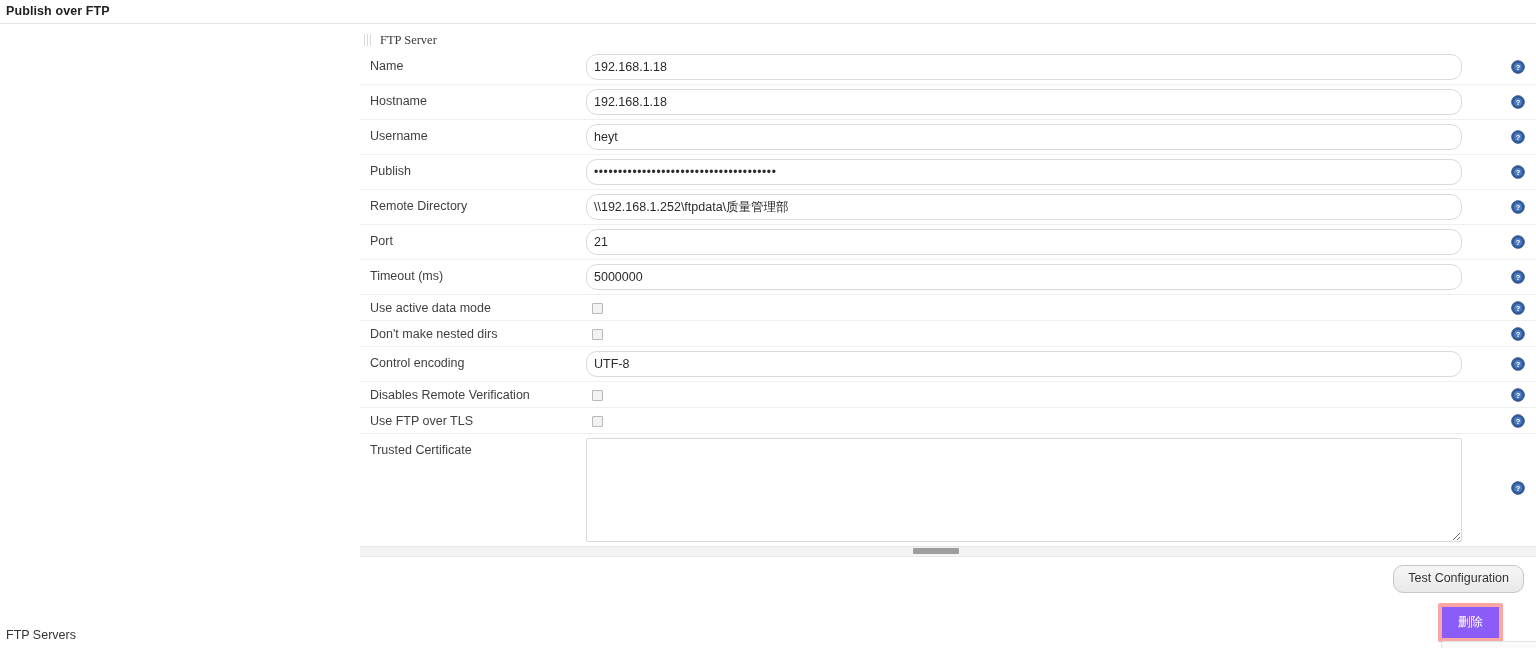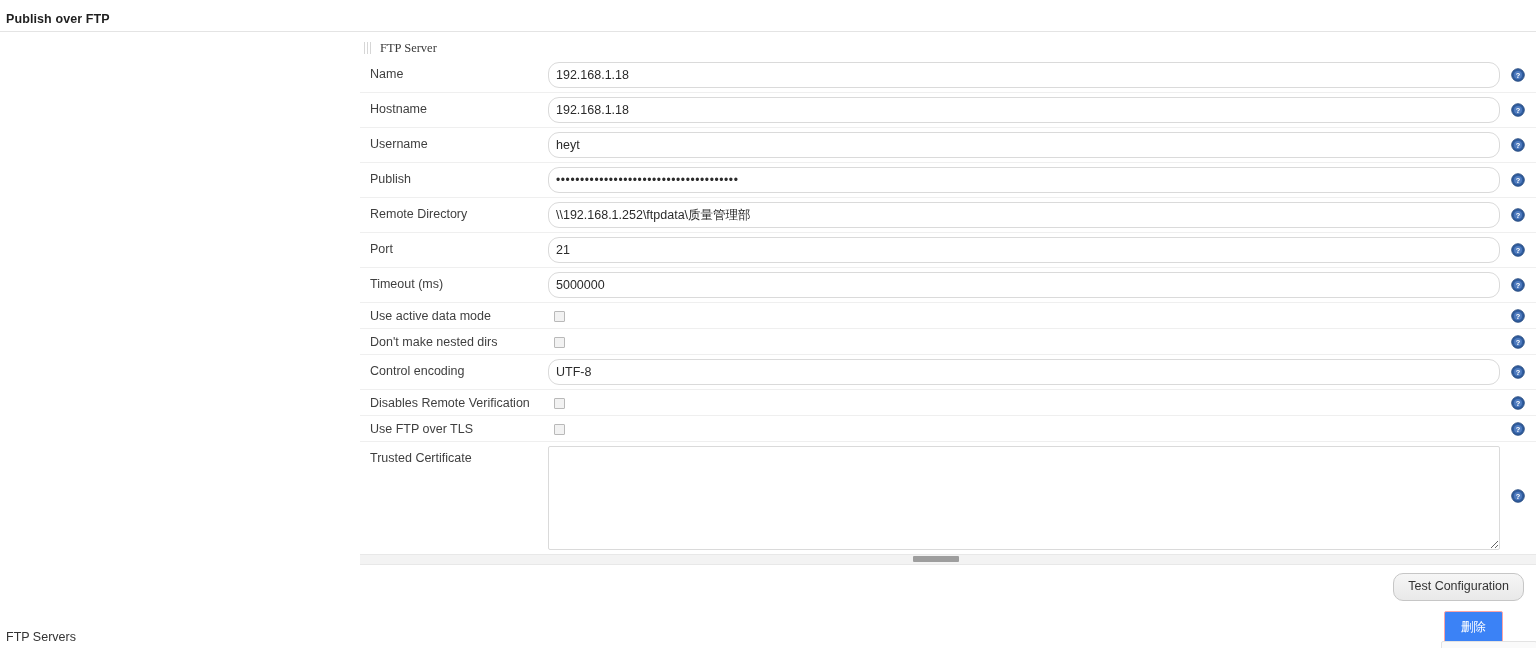--- a/index.html
+++ b/index.html
@@ -18,21 +18,20 @@
     position: relative;
   }
 
   
   .page-title {
     font-size: 12.5px;
     font-weight: bold;
     color: #1f1f1f;
     padding: 4px 0 5px 6px;
     letter-spacing: 0.1px;
-    margin-top: 8px;
   }
   .title-rule {
     height: 1px;
     background: #e4e4e4;
     width: 100%;
   }
 
   
   .section {
     display: flex;
@@ -76,20 +75,21 @@
     font-size: 12.5px;
     color: #3a3a3a;
   }
 
   
   .row {
     display: flex;
     align-items: flex-start;
     position: relative;
     border-bottom: 1px solid #efefef;
+    gap: 38px;
   }
   .row.no-rule { border-bottom: 1px solid transparent; }
 
   .row-label {
     width: 188px;
     flex: 0 0 188px;
     font-size: 12.5px;
     color: #3f3f3f;
     padding: 9px 6px 0 10px;
     box-sizing: border-box;
@@ -212,22 +212,22 @@
     color: #333333;
     background: linear-gradient(to bottom, #f6f6f6 0%, #e9e9e9 100%);
     border: 1px solid #c6c6c6;
     border-radius: 10px;
     padding: 6px 14px;
     cursor: pointer;
     line-height: 1.1;
   }
 
   .btn-danger {
-    background: #3b82f6;
-    border: 1px solid #fca5a5;
+    background: #8b5cf6;
+    border: 4px solid #fca5a5;
     color: #ffffff;
     font-size: 12.5px;
     padding: 7px 16px;
     border-radius: 2px;
     cursor: pointer;
     font-family: "Liberation Sans", "DejaVu Sans", sans-serif;
   }
 
   .delete-row {
     display: flex;

